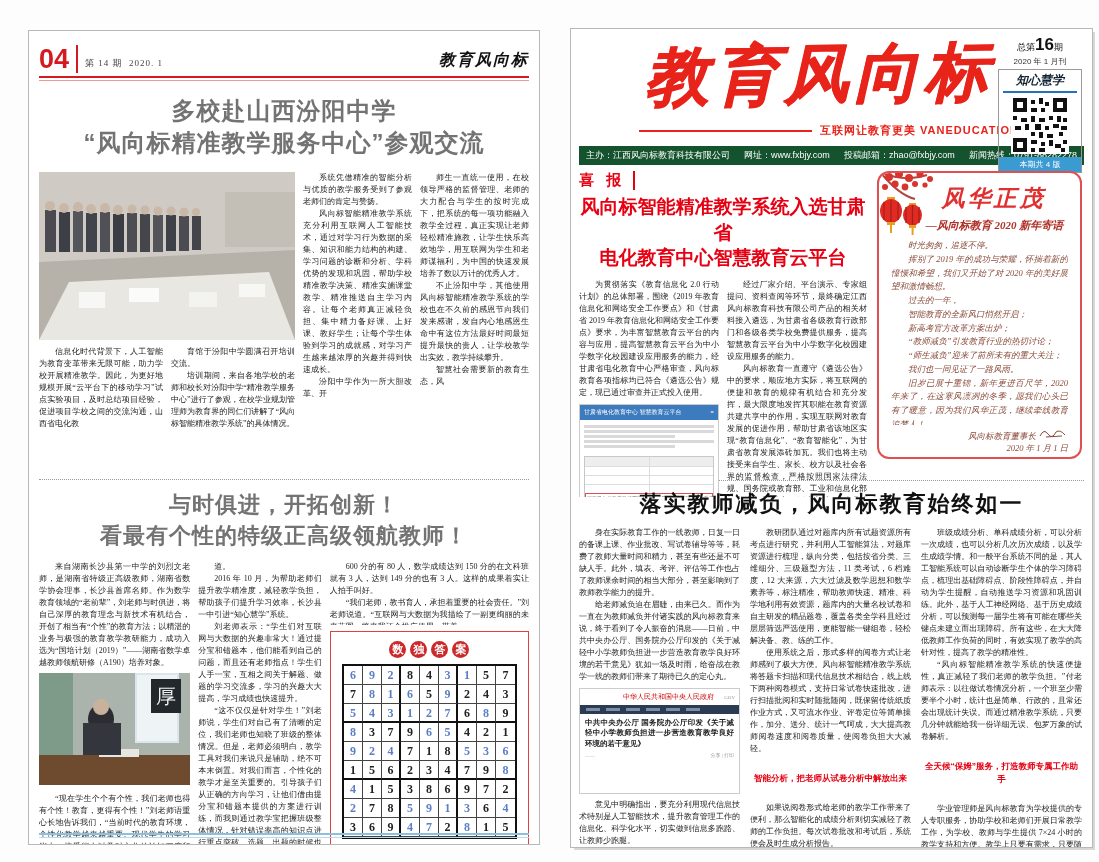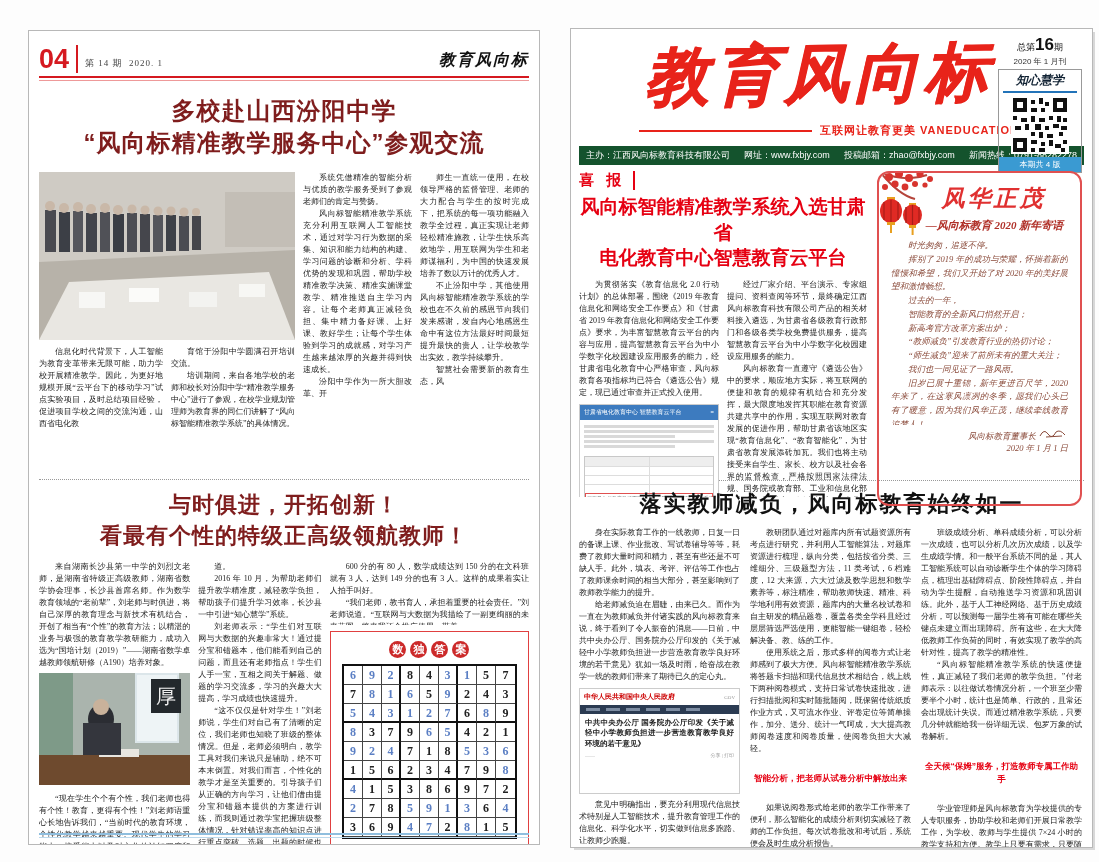--- a/index.html
+++ b/index.html
@@ -9,21 +9,21 @@
   #pageR { left:570px; top:28px; width:523px; height:820px; padding:6px 8px; box-shadow:3px 3px 0 -1px #d8d8d8; }
 
   
   .l-head { display:flex; align-items:flex-end; height:34px; }
   .l-pagenum { color:#d51920; font-family:"Liberation Sans",sans-serif; font-weight:bold; font-size:27px; line-height:1; }
   .l-rule-v { width:2px; height:28px; background:#d51920; margin:0 7px; }
   .l-issue { font-size:9px; color:#444; padding-bottom:3px; letter-spacing:1px; }
   .l-mast { margin-left:auto; font-size:16px; font-weight:bold; font-style:italic; color:#111; letter-spacing:2px; padding-bottom:2px; }
   .redline1 { height:2px; background:#d51920; margin-top:3px; }
   .redline2 { height:1px; background:#e99; margin-top:2px; }
-  .headline { text-align:center; font-family:"Liberation Sans","DejaVu Sans",sans-serif; color:#7f1d1d; font-weight:600; }
+  .headline { text-align:center; font-family:"Liberation Sans","DejaVu Sans",sans-serif; color:#737373; font-weight:600; }
   .h-a1 { font-size:24px; line-height:1.35; margin-top:14px; letter-spacing:1px; }
   .h-a2 { font-size:22px; line-height:1.4; margin-top:10px; letter-spacing:1px; }
   .a1-body { display:flex; gap:8px; margin-top:12px; height:298px; }
   .a1-leftblock { width:256px; display:flex; flex-direction:column; }
   .a1-photo { width:256px; height:168px; background:#cfcfcf; flex:none; }
   .a1-twocol { margin-top:6px; columns:2; column-gap:8px; flex:1; overflow:hidden; }
   .ncol { font-size:8px; line-height:1.5; text-align:justify; color:#222; overflow:hidden; }
   .a1-col { width:110px; }
   .para { text-indent:2em; }
   .dotsep { border-top:1px dotted #999; margin:9px 0 6px 0; }
@@ -70,36 +70,36 @@
   .shot1-lines { padding:3px 4px; }
   .gline { height:3px; background:#d9d9d9; margin:2px 0; }
   .gline.short { width:70%; }
   .shot1-table { margin:3px 4px; border:1px solid #c8c8c8; }
   .s1row { display:flex; border-top:1px solid #ddd; height:9px; }
   .s1row:first-child { border-top:none; background:#eee; }
   .s1c { flex:1; border-left:1px solid #ddd; padding:1px 2px; font-size:5px; color:#777; overflow:hidden; white-space:nowrap; }
   .s1c:first-child { border-left:none; }
   .s1hl { outline:1px solid #e05050; outline-offset:-1px; color:#c33; }
   
-  .fh-box { position:relative; width:205px; height:335px; border:2px solid #e05050; border-radius:12px; padding:10px 12px 8px; overflow:hidden; }
+  .fh-box { position:relative; width:205px; height:288px; border:2px solid #e05050; border-radius:12px; padding:10px 12px 8px; overflow:hidden; }
   .fh-deco { position:absolute; left:-4px; top:-4px; }
   .fh-title { text-align:center; color:#e03030; font-size:23px; font-weight:bold; font-style:italic; letter-spacing:3px; margin-left:28px; }
   .fh-sub { text-align:center; color:#b03028; font-size:11px; font-weight:bold; font-style:italic; margin:4px 0 6px 30px; }
   .fh-body { font-size:8.5px; line-height:1.62; color:#8a4a3a; font-style:italic; text-align:justify; height:186px; overflow:hidden; }
   .fh-body .para { text-indent:2em; }
   .fh-sign { text-align:right; font-size:8.5px; color:#8a4a3a; font-style:italic; margin-top:2px; }
   
   .h-jf { text-align:center; font-size:22px; font-weight:bold; color:#111; letter-spacing:2px; margin:8px 0 8px; }
   .jf-cols { display:flex; gap:10px; height:330px; }
   .jf-col { width:161px; }
   .subhead { color:#e60012; font-weight:bold; font-size:8.5px; text-align:center; margin:17px 0; text-indent:0; font-family:"Liberation Sans",sans-serif; }
   
   .shot2 { height:106px; }
   .shot2-top { display:flex; justify-content:space-between; align-items:center; padding:3px 4px 2px; }
-  .shot2-logo { color:#c00; font-weight:bold; font-size:7px; }
+  .shot2-logo { color:#c00; font-weight:normal; font-size:7px;margin-left:39px; }
   .shot2-right { font-size:5px; color:#999; }
   .shot2-nav { background:#2b3b52; height:9px; display:flex; gap:6px; align-items:center; padding:0 6px; }
   .navdot { width:14px; height:3px; background:#7d8da3; }
   .shot2-title { font-size:7.5px; font-weight:bold; color:#222; padding:4px 5px 2px; line-height:1.45; }
   .shot2-meta { font-size:5px; color:#999; padding:0 5px 3px; display:flex; justify-content:space-between; }
   svg text { font-family:"Liberation Serif",serif; }
 </style>
 </head>
 <body>
 

